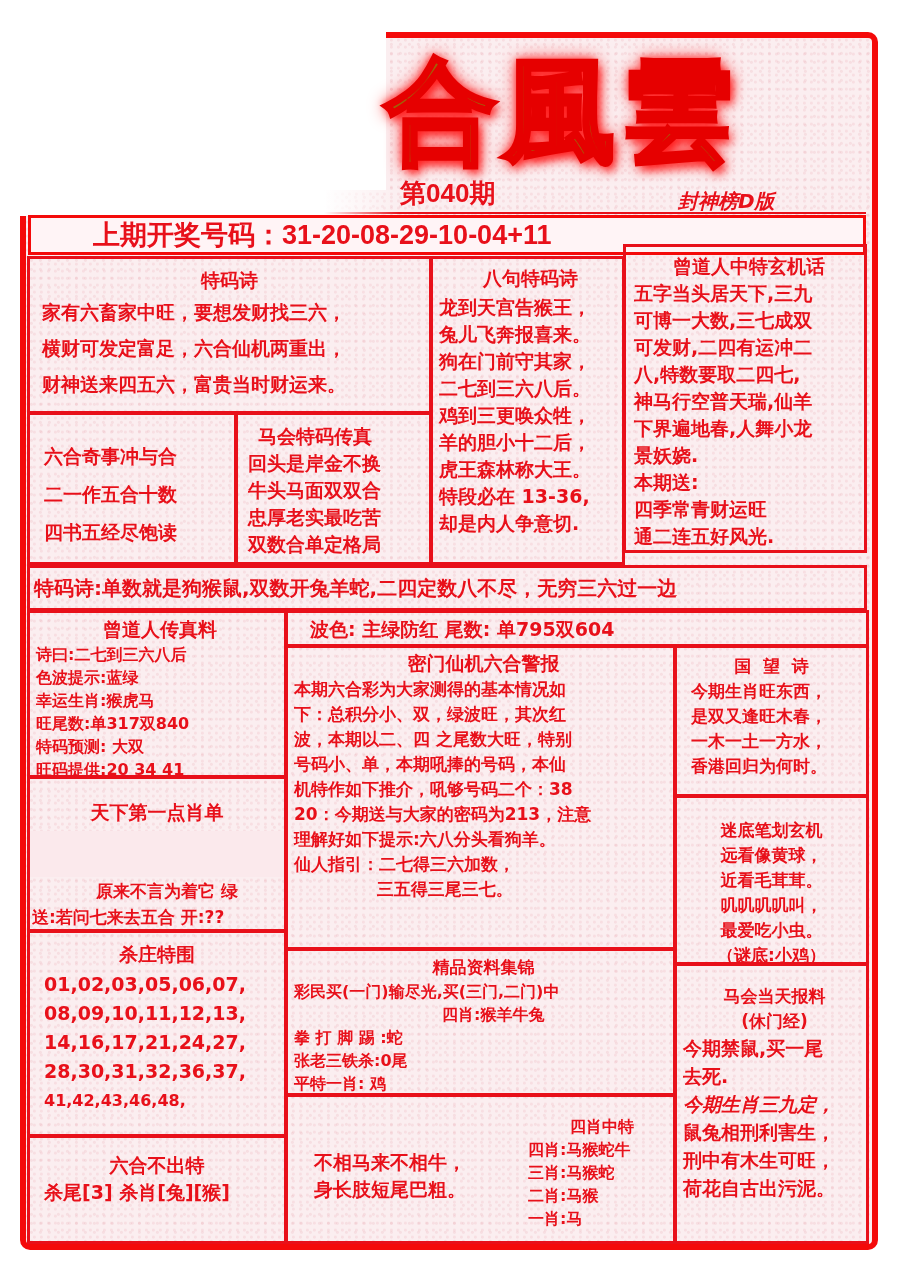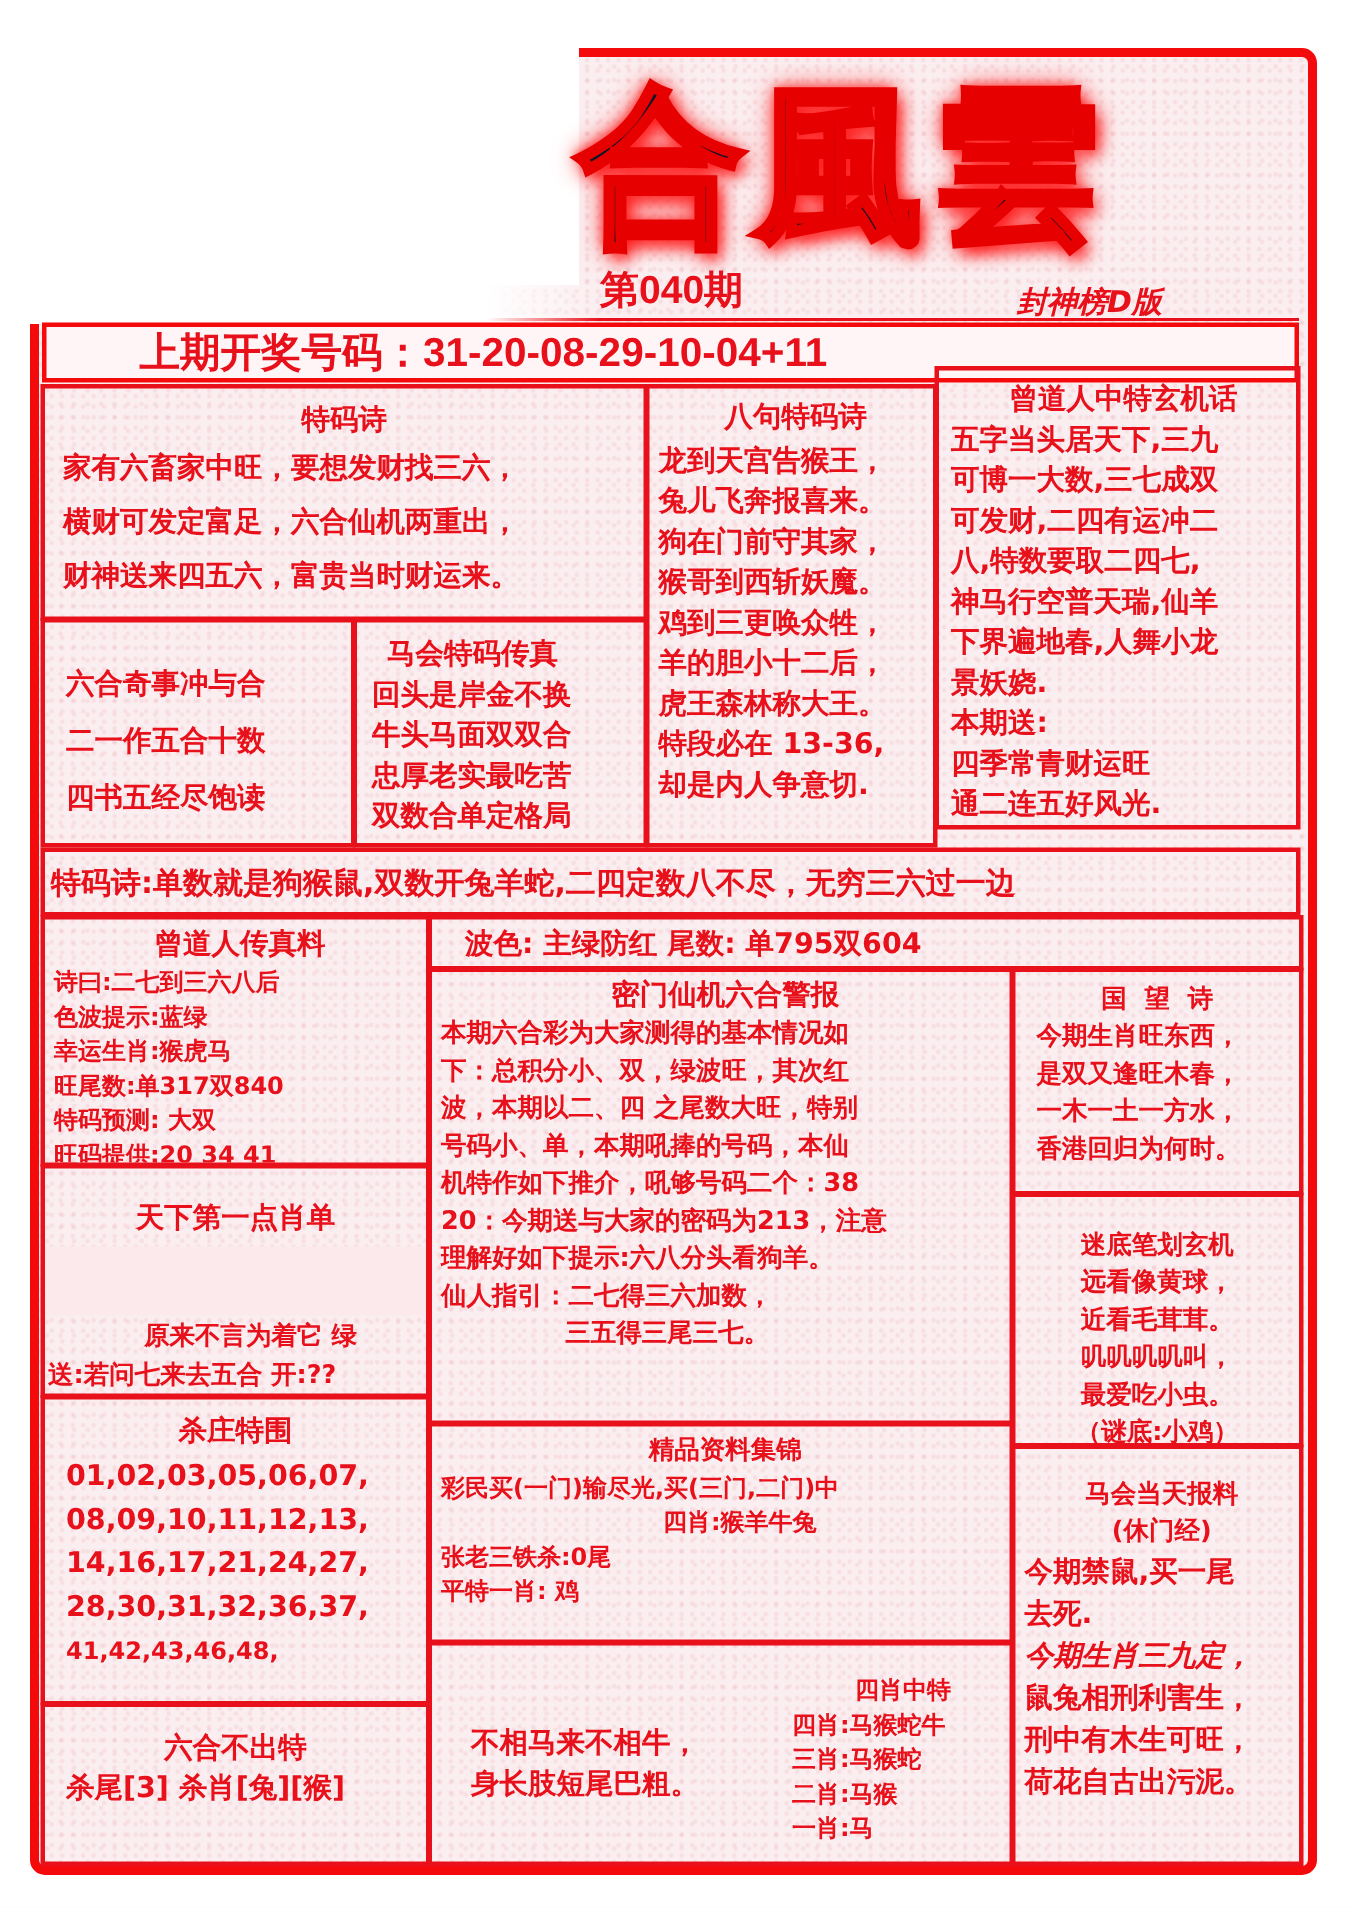--- a/index.html
+++ b/index.html
@@ -11,21 +11,21 @@
     background:
       radial-gradient(circle at 20% 30%, rgba(230,150,160,0.18) 0 1px, transparent 2px) 0 0/7px 7px,
       radial-gradient(circle at 60% 70%, rgba(220,140,150,0.16) 0 1px, transparent 2px) 0 0/9px 9px,
       #fbeef0;
   }
   .fade-mask2 { position:absolute; left:0; top:0; width:386px; height:190px; background:#fff; }
   .fade-mask3 { position:absolute; left:20px; top:190px; width:380px; height:26px; background:linear-gradient(90deg,#fff,#fff 80%,rgba(255,255,255,0)); }
   .logo {
     position: absolute; left: 385px; top: 36px; height: 150px;
     font-family: "DejaVu Serif", serif; font-weight: bold; font-size: 112px; line-height: 150px;
-    color: #0f172a; letter-spacing: 6px;
+    color: #a16207; letter-spacing: 6px;
     -webkit-text-stroke: 4px #e60000;
     text-shadow: 4px 6px 10px #ff1a1a, -2px -2px 6px #ff5050, 0 0 18px #ff0000;
   }
   .issue {
     position: absolute; left: 400px; top: 176px; font-size: 26px; font-weight: bold; color: #e8101a;
     font-family: "Liberation Sans", sans-serif;
   }
   .edition {
     position: absolute; left: 678px; top: 188px; font-size: 20px; font-weight: bold; font-style: italic; color: #e8101a;
   }
@@ -86,21 +86,21 @@
     <div class="line f19">双数合单定格局</div>
   </div>
 </div>
 
 <div class="box thick" style="left:430px;top:256px;width:195px;height:309px;">
   <div style="padding:6px 0 0 6px;">
     <div class="title f19" style="margin-bottom:2px;">八句特码诗</div>
     <div class="line f19">龙到天宫告猴王，</div>
     <div class="line f19">兔儿飞奔报喜来。</div>
     <div class="line f19">狗在门前守其家，</div>
-    <div class="line f19">猴哥到西斩妖魔。</div>
+    <div class="line f19">二七到三六八后。</div>
     <div class="line f19">鸡到三更唤众牲，</div>
     <div class="line f19">羊的胆小十二后，</div>
     <div class="line f19">虎王森林称大王。</div>
     <div class="line f19">特段必在 13-36,</div>
     <div class="line f19">却是内人争意切.</div>
   </div>
 </div>
 
 <div class="box thick" style="left:623px;top:244px;width:244px;height:309px;">
   <div style="padding:6px 0 0 8px;">
@@ -176,20 +176,21 @@
     <div class="line f17" style="white-space:pre;margin-top:46px;">妙语连篇：六五两边双开数，</div>
     <div class="line f17" style="white-space:pre;">              四七得二开四二。</div>
   </div>
 </div>
 
 <div class="box thick" style="left:285px;top:948px;width:391px;height:148px;">
   <div style="padding:4px 0 0 6px;">
     <div class="title f17">精品资料集锦</div>
     <div class="line f16">彩民买(一门)输尽光,买(三门,二门)中</div>
     <div class="line f16" style="padding-left:148px;">四肖:猴羊牛兔</div>
+    <div class="line f16">拳 打 脚 踢 :蛇</div>
     <div class="line f16">张老三铁杀:0尾</div>
     <div class="line f16">平特一肖: 鸡</div>
   </div>
 </div>
 
 <div class="box thick" style="left:285px;top:1094px;width:391px;height:150px;">
   <div style="position:absolute;left:26px;top:52px;">
     <div class="line f19">不相马来不相牛，</div>
     <div class="line f19">身长肢短尾巴粗。</div>
   </div>

